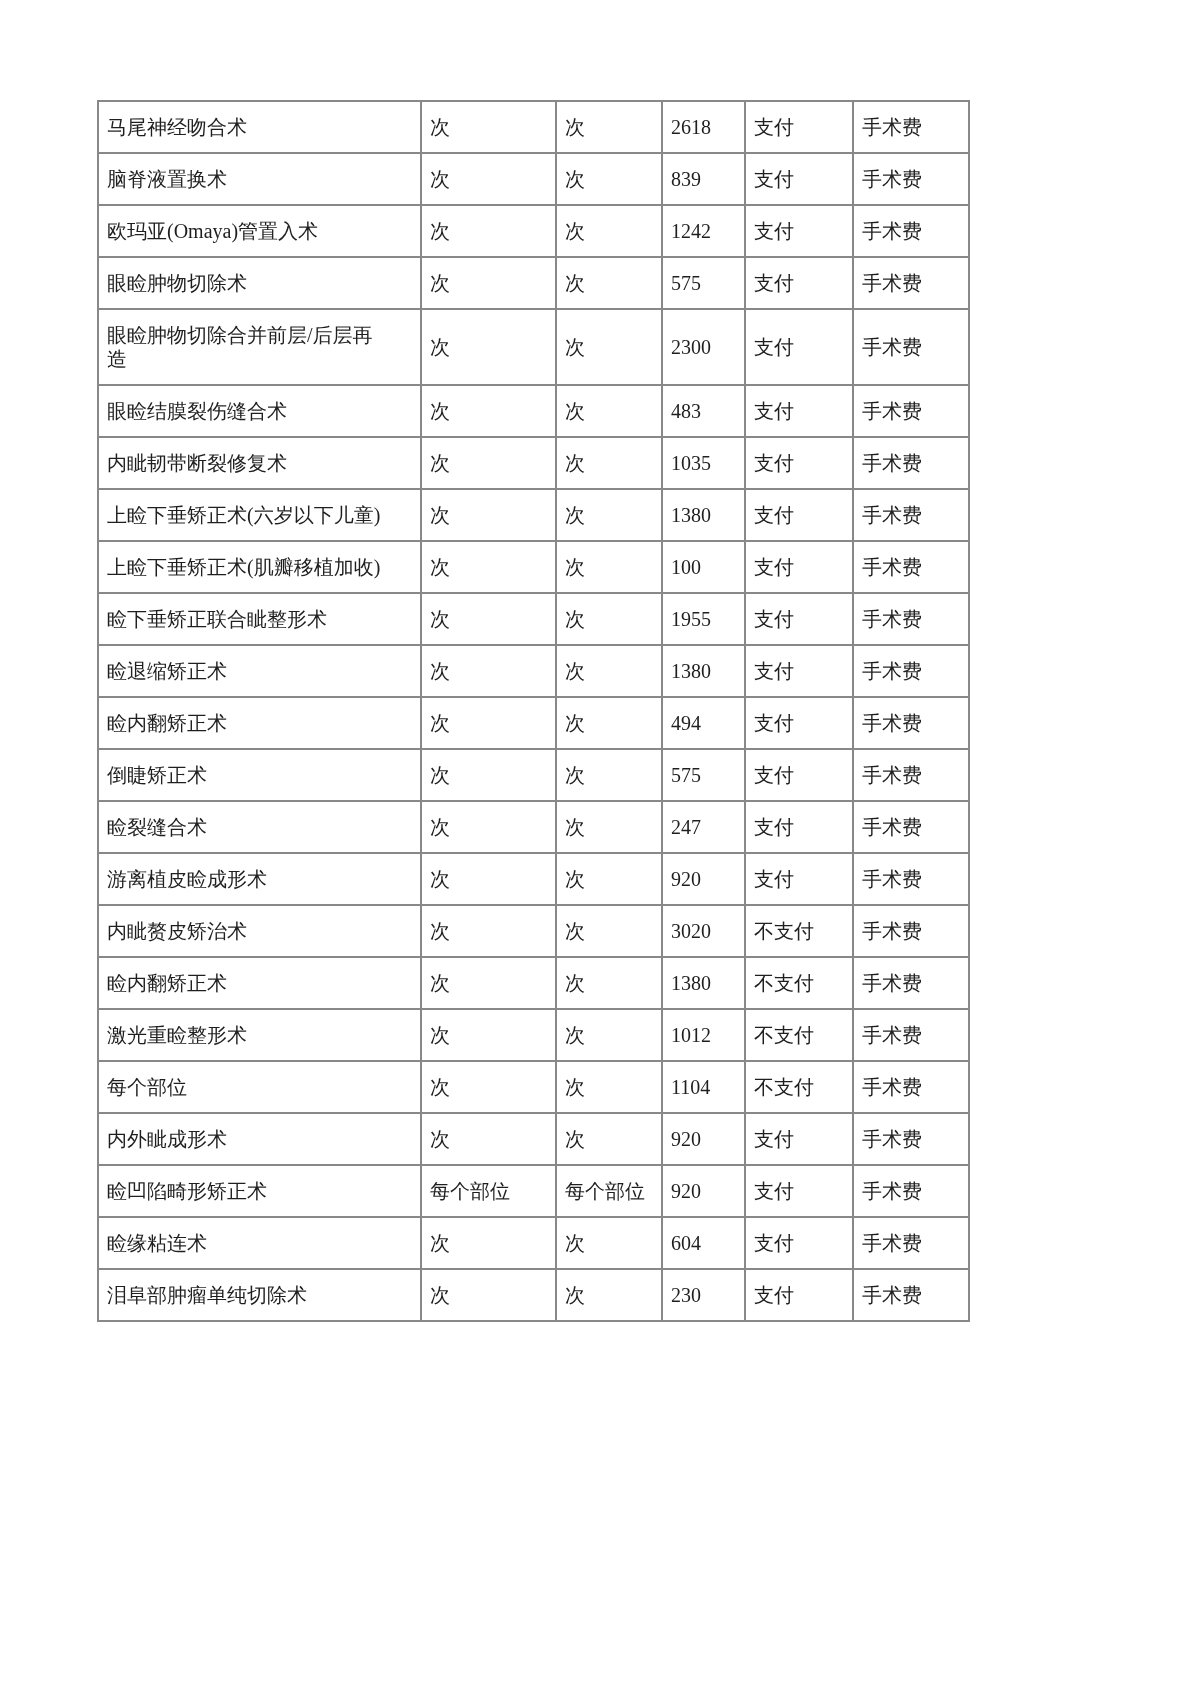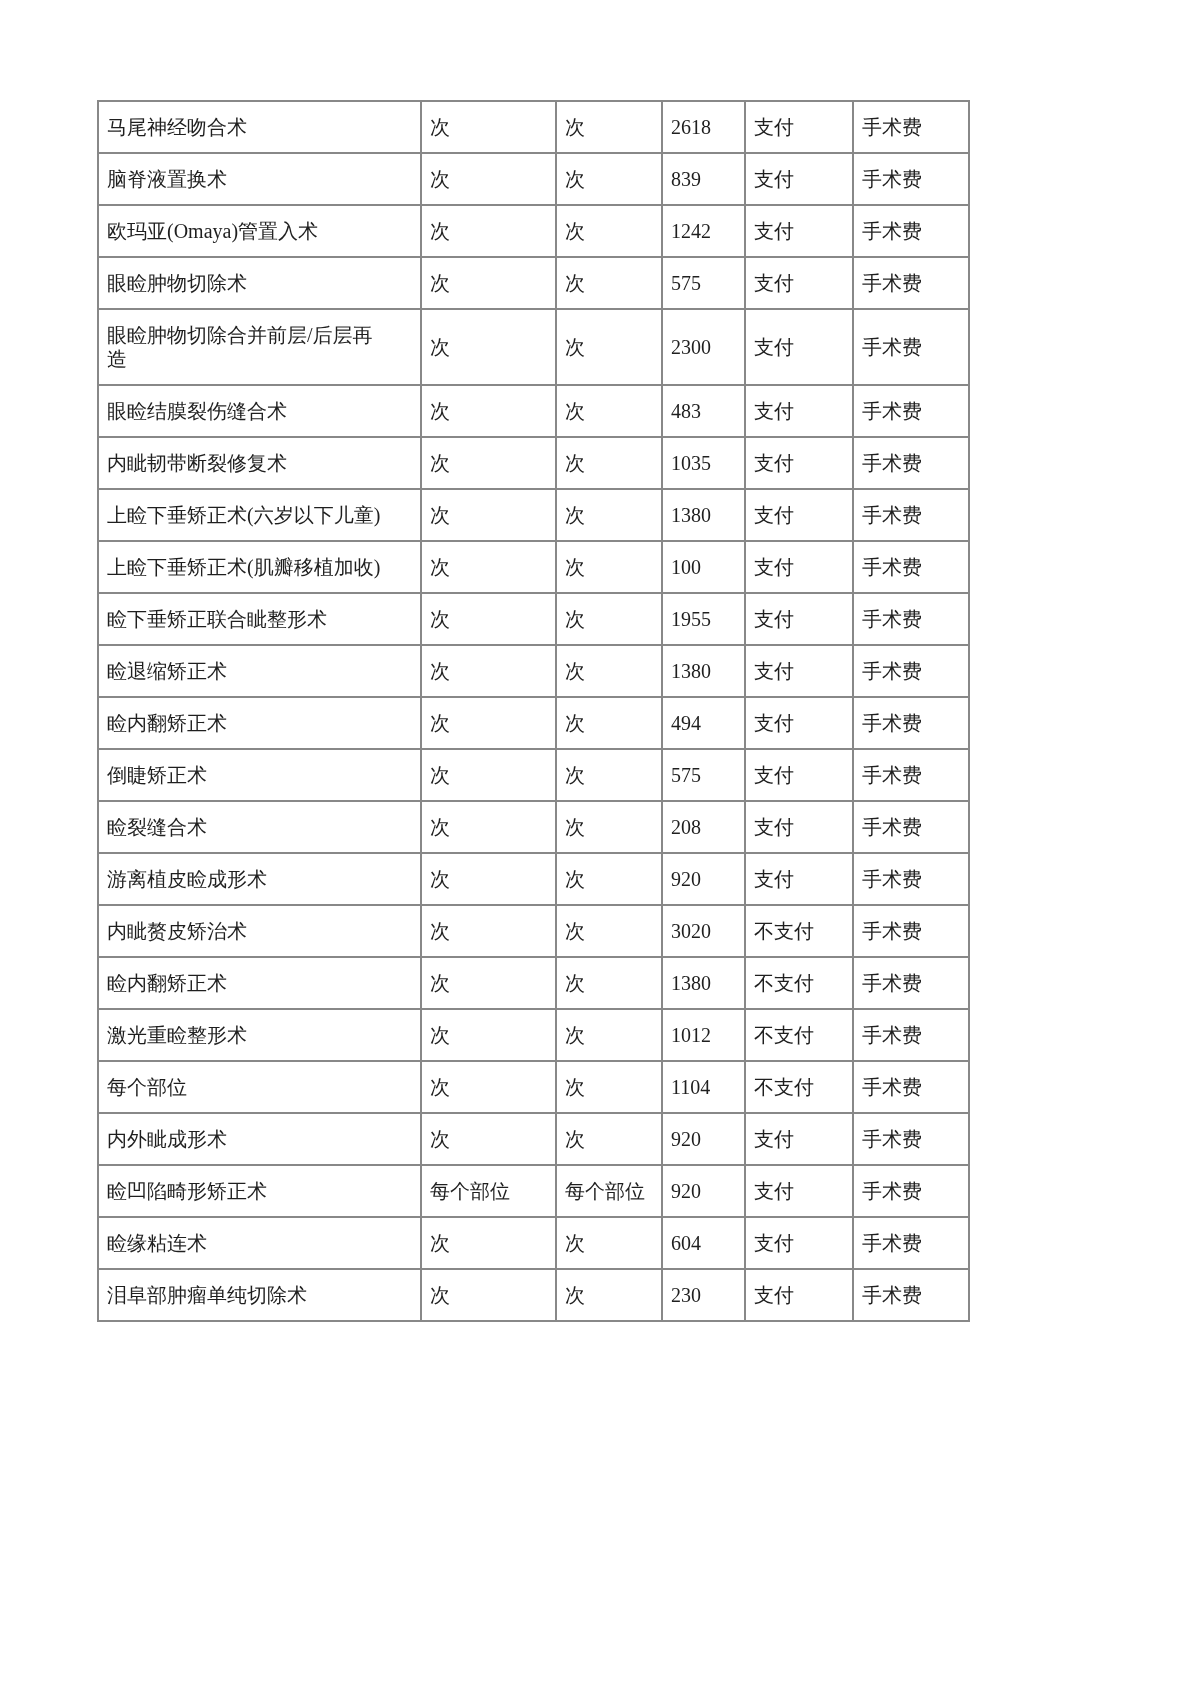--- a/index.html
+++ b/index.html
@@ -153,21 +153,21 @@
     <td>次</td>
     <td>次</td>
     <td>575</td>
     <td>支付</td>
     <td>手术费</td>
   </tr>
         <tr>
     <td>睑裂缝合术</td>
     <td>次</td>
     <td>次</td>
-    <td>208</td>
+    <td>247</td>
     <td>支付</td>
     <td>手术费</td>
   </tr>
         <tr>
     <td>游离植皮睑成形术</td>
     <td>次</td>
     <td>次</td>
     <td>920</td>
     <td>支付</td>
     <td>手术费</td>

